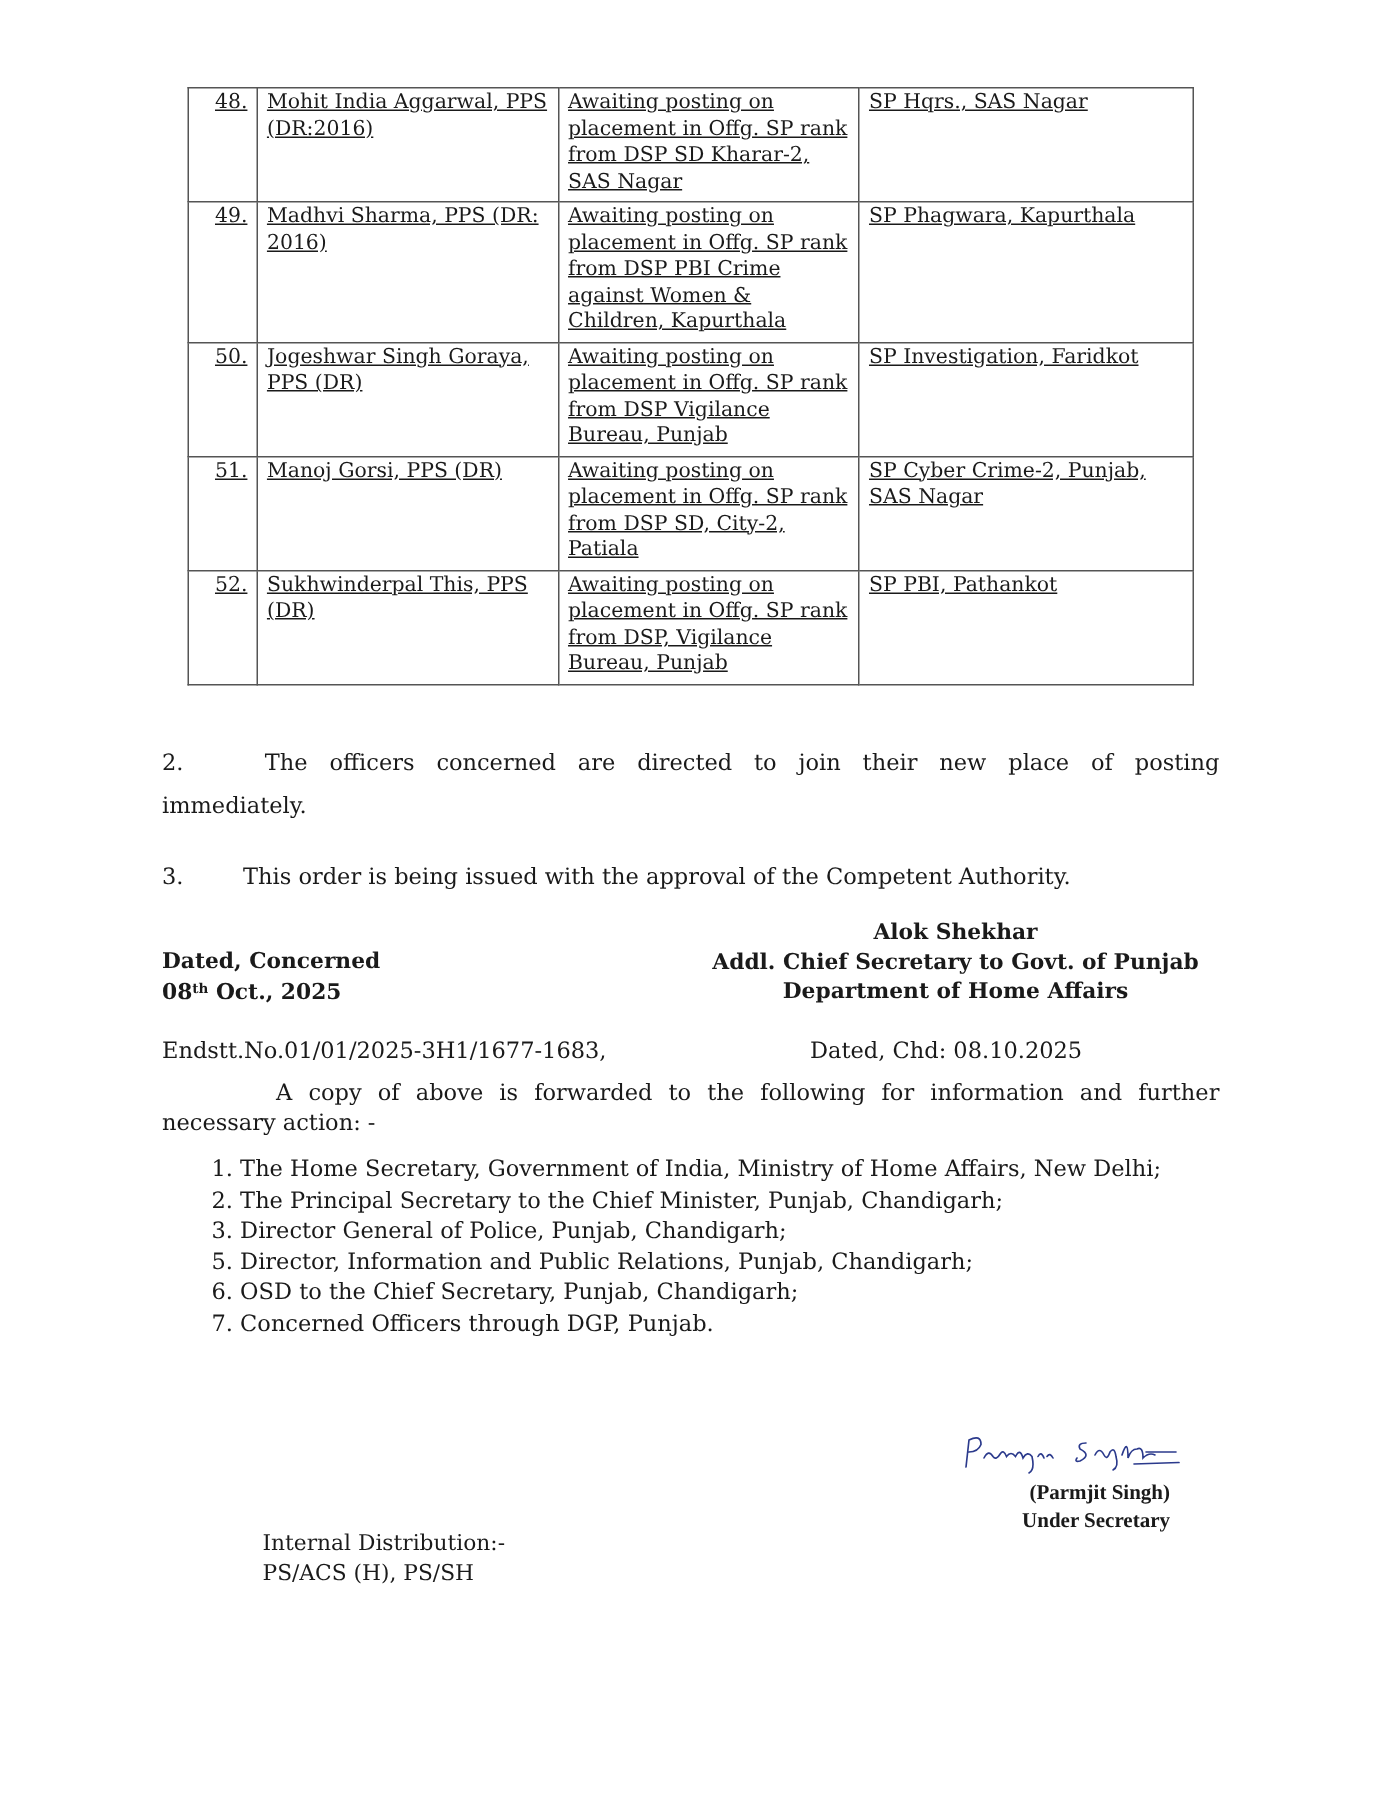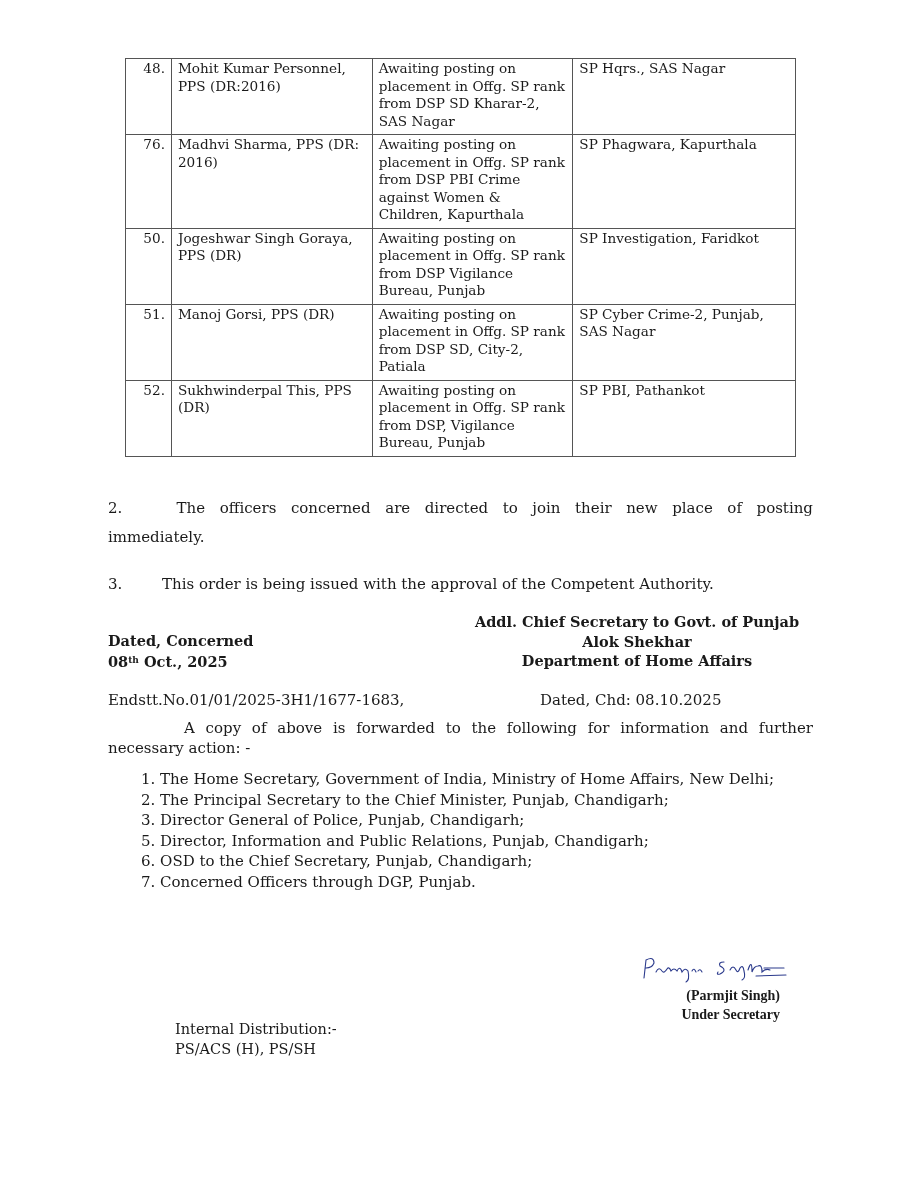--- a/index.html
+++ b/index.html
@@ -1,21 +1,21 @@
 <!DOCTYPE html>
 <html><head>
 <meta charset="utf-8">
 <style>
   html, body { margin:0; padding:0; background:#ffffff; }
   body { width:920px; height:1200px; position:relative; overflow:hidden;
          font-family:"DejaVu Serif","Liberation Serif",serif; color:#1a1a1a; }
   .page { position:absolute; left:0; top:0; width:920px; height:1200px; }
   table.postings { position:absolute; left:125px; top:58px; width:671px;
          border-collapse:collapse; font-size:13.6px; line-height:17.5px; }
-  table.postings td { border:1.2px solid #555; vertical-align:top; padding:1px 6px 4px 6px; }
+  table.postings td { border:1.2px solid #555; vertical-align:top; padding:1px 6px 4px 6px;text-decoration:underline; }
   td.c-sno { width:33px; text-align:right; padding-right:6px; }
   td.c-name { width:188px; }
   td.c-from { width:188px; }
   td.c-to { width:210px; }
   .para { position:absolute; left:108px; width:705px; font-size:15px; line-height:29px; text-align:justify; }
   .para .num { display:inline-block; width:54px; }
   .para2 { top:494px; text-align-last:left; }
   .para2 .l1 { display:flex; justify-content:space-between; }
   .para2 .l1 span { display:inline-block; }
   .para3 { top:570px; }
@@ -34,26 +34,26 @@
 </style>
 </head>
 <body>
 
 <div class="page">
 
   <table class="postings">
     <tbody id="table-body">
         <tr>
           <td class="c-sno">48.</td>
-          <td class="c-name">Mohit Kumar Personnel, PPS (DR:2016)</td>
+          <td class="c-name">Mohit India Aggarwal, PPS (DR:2016)</td>
           <td class="c-from">Awaiting posting on placement in Offg. SP rank from DSP SD Kharar-2, SAS Nagar</td>
           <td class="c-to">SP Hqrs., SAS Nagar</td>
         </tr>
         <tr>
-          <td class="c-sno">76.</td>
+          <td class="c-sno">49.</td>
           <td class="c-name">Madhvi Sharma, PPS (DR: 2016)</td>
           <td class="c-from">Awaiting posting on placement in Offg. SP rank from DSP PBI Crime against Women &amp; Children, Kapurthala</td>
           <td class="c-to">SP Phagwara, Kapurthala</td>
         </tr>
         <tr>
           <td class="c-sno">50.</td>
           <td class="c-name">Jogeshwar Singh Goraya, PPS (DR)</td>
           <td class="c-from">Awaiting posting on placement in Offg. SP rank from DSP Vigilance Bureau, Punjab</td>
           <td class="c-to">SP Investigation, Faridkot</td>
         </tr>
@@ -89,22 +89,22 @@
         <span>posting</span>
       </div>
     <div>immediately.</div>
   </div>
 
   <div class="para para3">
     <span class="num">3.</span><span>This order is being issued with the approval of the Competent Authority.</span>
   </div>
 
   <div class="sig-block">
+    <div>Alok Shekhar</div>
     <div>Addl. Chief Secretary to Govt. of Punjab</div>
-    <div>Alok Shekhar</div>
     <div>Department of Home Affairs</div>
   </div>
 
   <div class="dated-block">
     <div>Dated, Concerned</div>
     <div><span>08</span><sup>th</sup><span> Oct., 2025</span></div>
   </div>
 
   <div class="endst">Endstt.No.01/01/2025-3H1/1677-1683,</div>
   <div class="endst-date">Dated, Chd: 08.10.2025</div>

